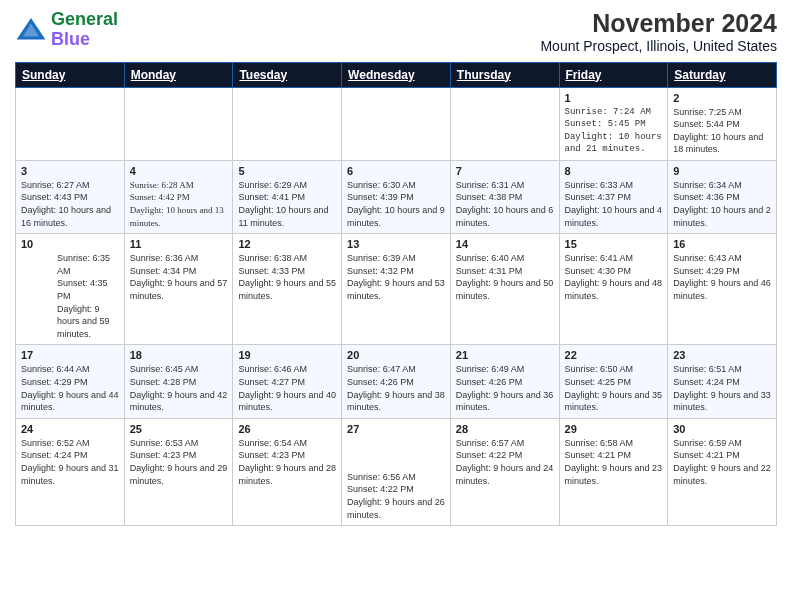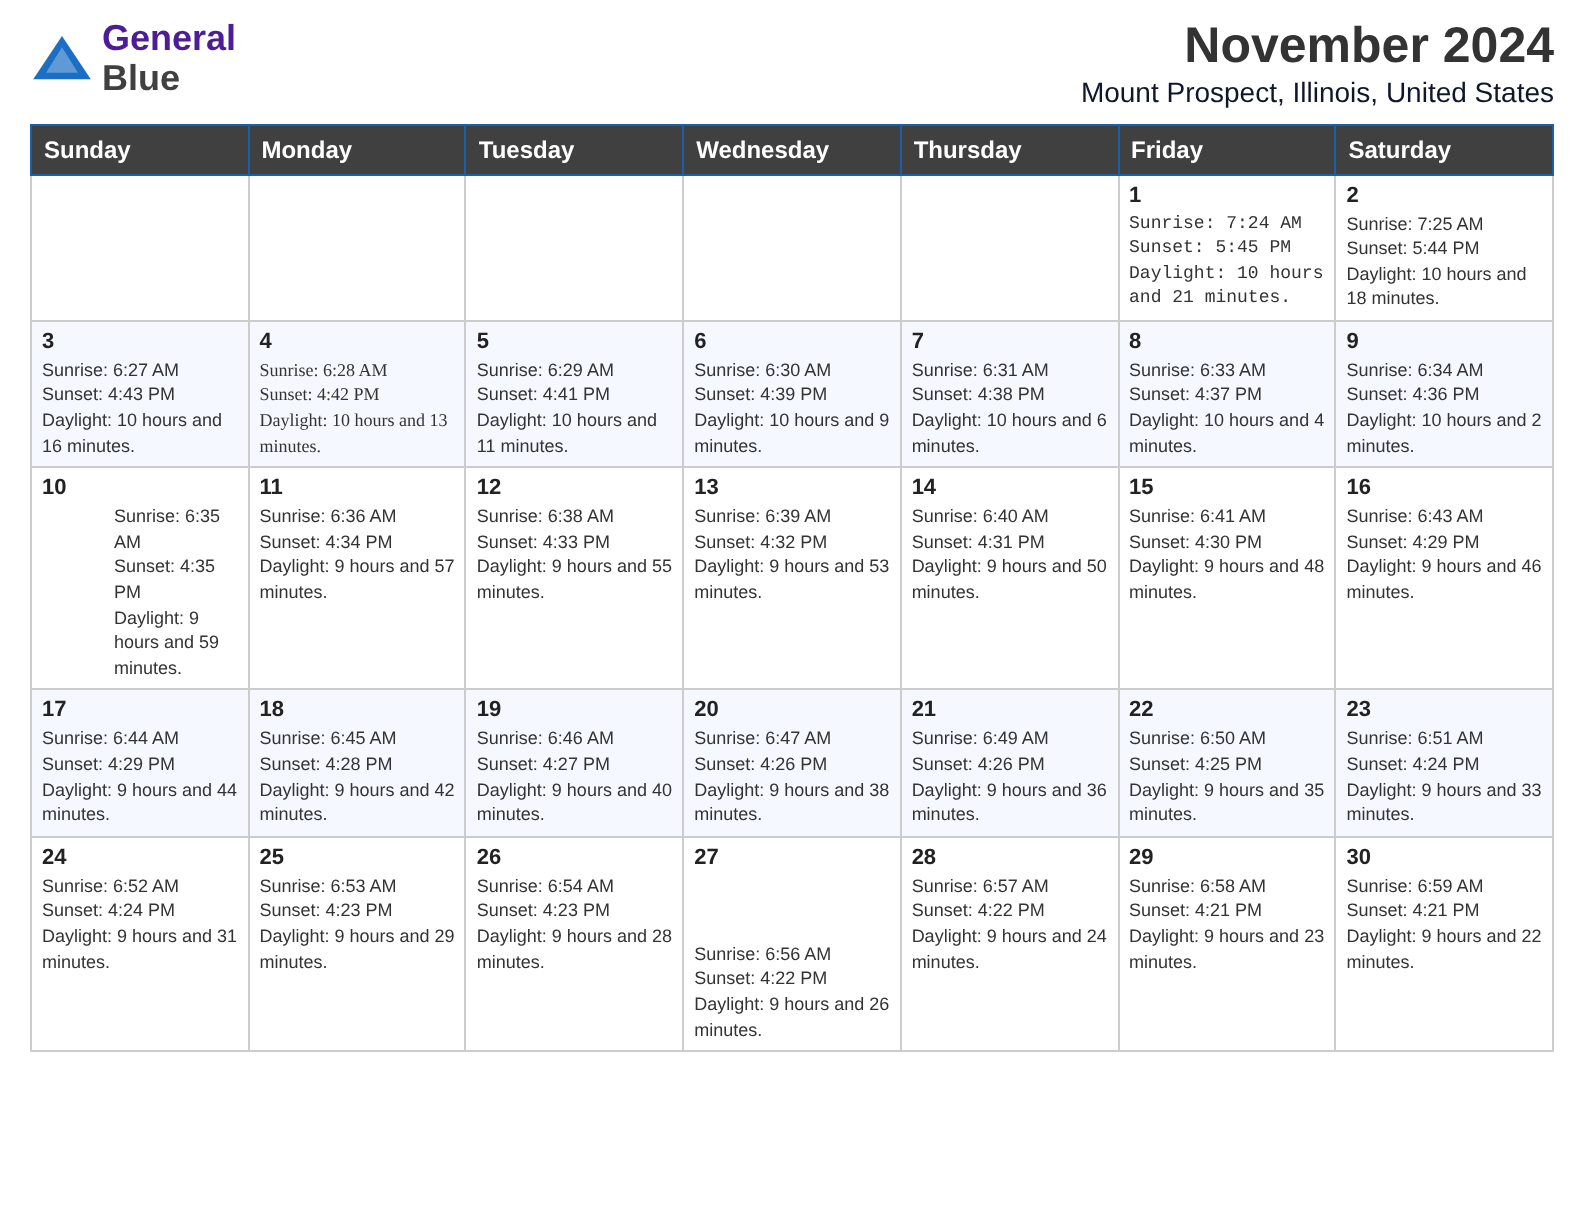--- a/index.html
+++ b/index.html
@@ -22,22 +22,22 @@
     .logo {
       display: flex;
       align-items: center;
       gap: 4px;
     }
     .logo-text {
       font-size: 18px;
       font-weight: bold;
       line-height: 1.1;
     }
-    .logo-general { color: #4c1d95; margin-top: 48px; }
-    .logo-blue { color: #404040; }
+    .logo-general { color: #15803d; margin-top: 48px; }
+    .logo-blue { color: #8b5cf6; }
     .logo-icon {
       width: 32px;
       height: 32px;
     }
     .title-block {
       text-align: right;
     }
     .month-title {
       font-size: 25px;
       font-weight: bold;
@@ -73,21 +73,22 @@
       background: #fff;
     }
     .calendar tr:nth-child(even) td {
       background: #f5f8ff;
     }
     .calendar tr:nth-child(odd) td {
       background: #fff;
     }
     
     .calendar thead tr th {
-      background: #404040;
+      background: #0f172a;
+      text-decoration: underline;
     }
     .day-num {
       font-size: 11px;
       font-weight: bold;
       display: block;
       margin-bottom: 2px;
       color: #222;
     }
     .day-info {
       font-size: 9px;

